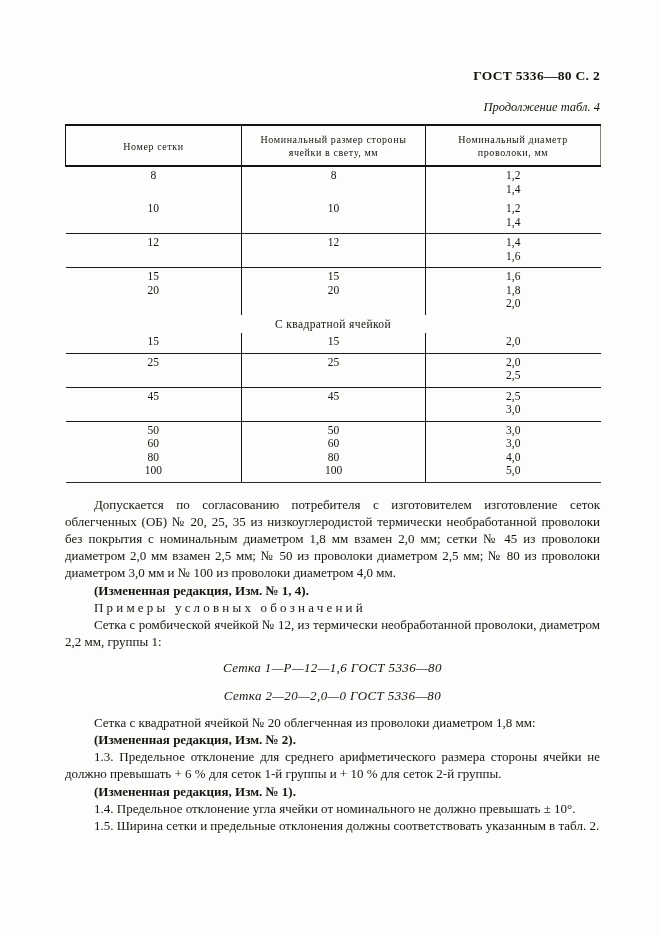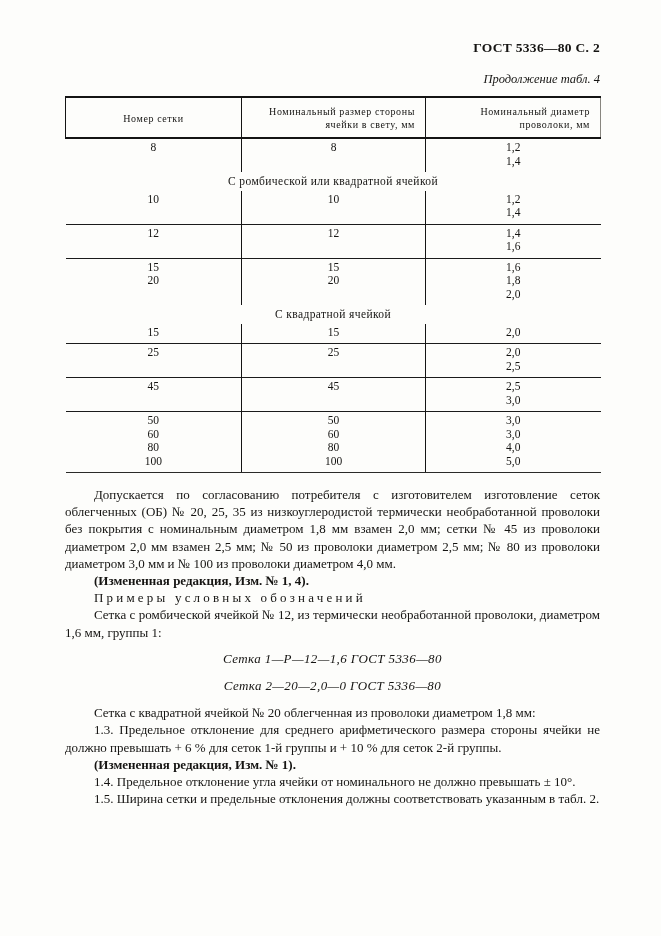--- a/index.html
+++ b/index.html
@@ -12,20 +12,21 @@
     height: 936px;
     font-family: "Liberation Serif", "DejaVu Serif", serif;
     color: #151412;
     overflow: hidden;
   }
   .page {
     box-sizing: border-box;
     width: 661px;
     height: 880px;
     padding: 40px 61px 0 65px;
+    margin-top: 28px;
   }
   .doc-ref {
     text-align: right;
     font-weight: bold;
     font-size: 13.5px;
     letter-spacing: 0.3px;
   }
   .continuation {
     text-align: right;
     font-style: italic;
@@ -47,21 +48,21 @@
     font-size: 10px;
     line-height: 13px;
     letter-spacing: 0.6px;
     text-align: center;
     vertical-align: middle;
     padding: 7px 10px 6px;
     border-bottom: 2.2px solid #141414;
   }
   table.std-table th:first-child { border-left: 1.6px solid #141414; }
   table.std-table th:last-child  { border-right: 1.2px solid #88867f; }
-  table.std-table th + th { border-left: 1.8px solid #141414; text-align: right; }
+  table.std-table th + th { border-left: 1.8px solid #141414; }
   table.std-table td {
     font-size: 11.5px;
     line-height: 13.5px;
     text-align: center;
     vertical-align: top;
     padding: 2px 4px 4px;
   }
   table.std-table tr.data td + td { border-left: 1.8px solid #141414; }
   table.std-table tr.data.hline td { border-top: 1.4px solid #1b1b1b; }
   table.std-table tr.last td { border-bottom: 1.3px solid #2a2a28; }
@@ -121,23 +122,20 @@
             <span class="cell-line">8</span>
           </td>
           <td>
             <span class="cell-line">8</span>
           </td>
           <td>
             <span class="cell-line">1,2</span>
             <span class="cell-line">1,4</span>
           </td>
         </tr>
-        <tr class="section">
-          <td colspan="3">С ромбической или квадратной ячейкой</td>
-        </tr>
         <tr class="data">
           <td>
             <span class="cell-line">10</span>
           </td>
           <td>
             <span class="cell-line">10</span>
           </td>
           <td>
             <span class="cell-line">1,2</span>
             <span class="cell-line">1,4</span>
@@ -228,23 +226,24 @@
             <span class="cell-line">5,0</span>
           </td>
         </tr>
       </tbody>
   </table>
 
   <div class="text-body" id="text-body">
       <div class="blk para">Допускается по согласованию потребителя с изготовителем изготовление сеток облегченных (ОБ) № 20, 25, 35 из низкоуглеродистой термически необработанной проволоки без покрытия с номинальным диаметром 1,8 мм взамен 2,0 мм; сетки № 45 из проволоки диаметром 2,0 мм взамен 2,5 мм; № 50 из проволоки диаметром 2,5 мм; № 80 из проволоки диаметром 3,0 мм и № 100 из проволоки диаметром 4,0 мм.</div>
       <div class="blk bold">(Измененная редакция, Изм. № 1, 4).</div>
       <div class="blk spaced">Примеры условных обозначений</div>
-      <div class="blk para">Сетка с ромбической ячейкой № 12, из термически необработанной проволоки, диаметром 1,6 мм, группы 1:</div>
+      <div class="blk para">Сетка с ромбической ячейкой № 12, из термически необработанной проволоки, диаметром 2,2 мм, группы 1:</div>
       <div class="blk formula">Сетка 1—Р—12—1,6 ГОСТ 5336—80</div>
       <div class="blk formula">Сетка 2—20—2,0—0 ГОСТ 5336—80</div>
       <div class="blk para">Сетка с квадратной ячейкой № 20 облегченная из проволоки диаметром 1,8 мм:</div>
+      <div class="blk bold">(Измененная редакция, Изм. № 2).</div>
       <div class="blk para">1.3. Предельное отклонение для среднего арифметического размера стороны ячейки не должно превышать + 6 % для сеток 1-й группы и + 10 % для сеток 2-й группы.</div>
       <div class="blk bold">(Измененная редакция, Изм. № 1).</div>
       <div class="blk para">1.4. Предельное отклонение угла ячейки от номинального не должно превышать ± 10°.</div>
       <div class="blk para">1.5. Ширина сетки и предельные отклонения должны соответствовать указанным в табл. 2.</div>
     </div>
 
 </div>
 
 </body></html>

